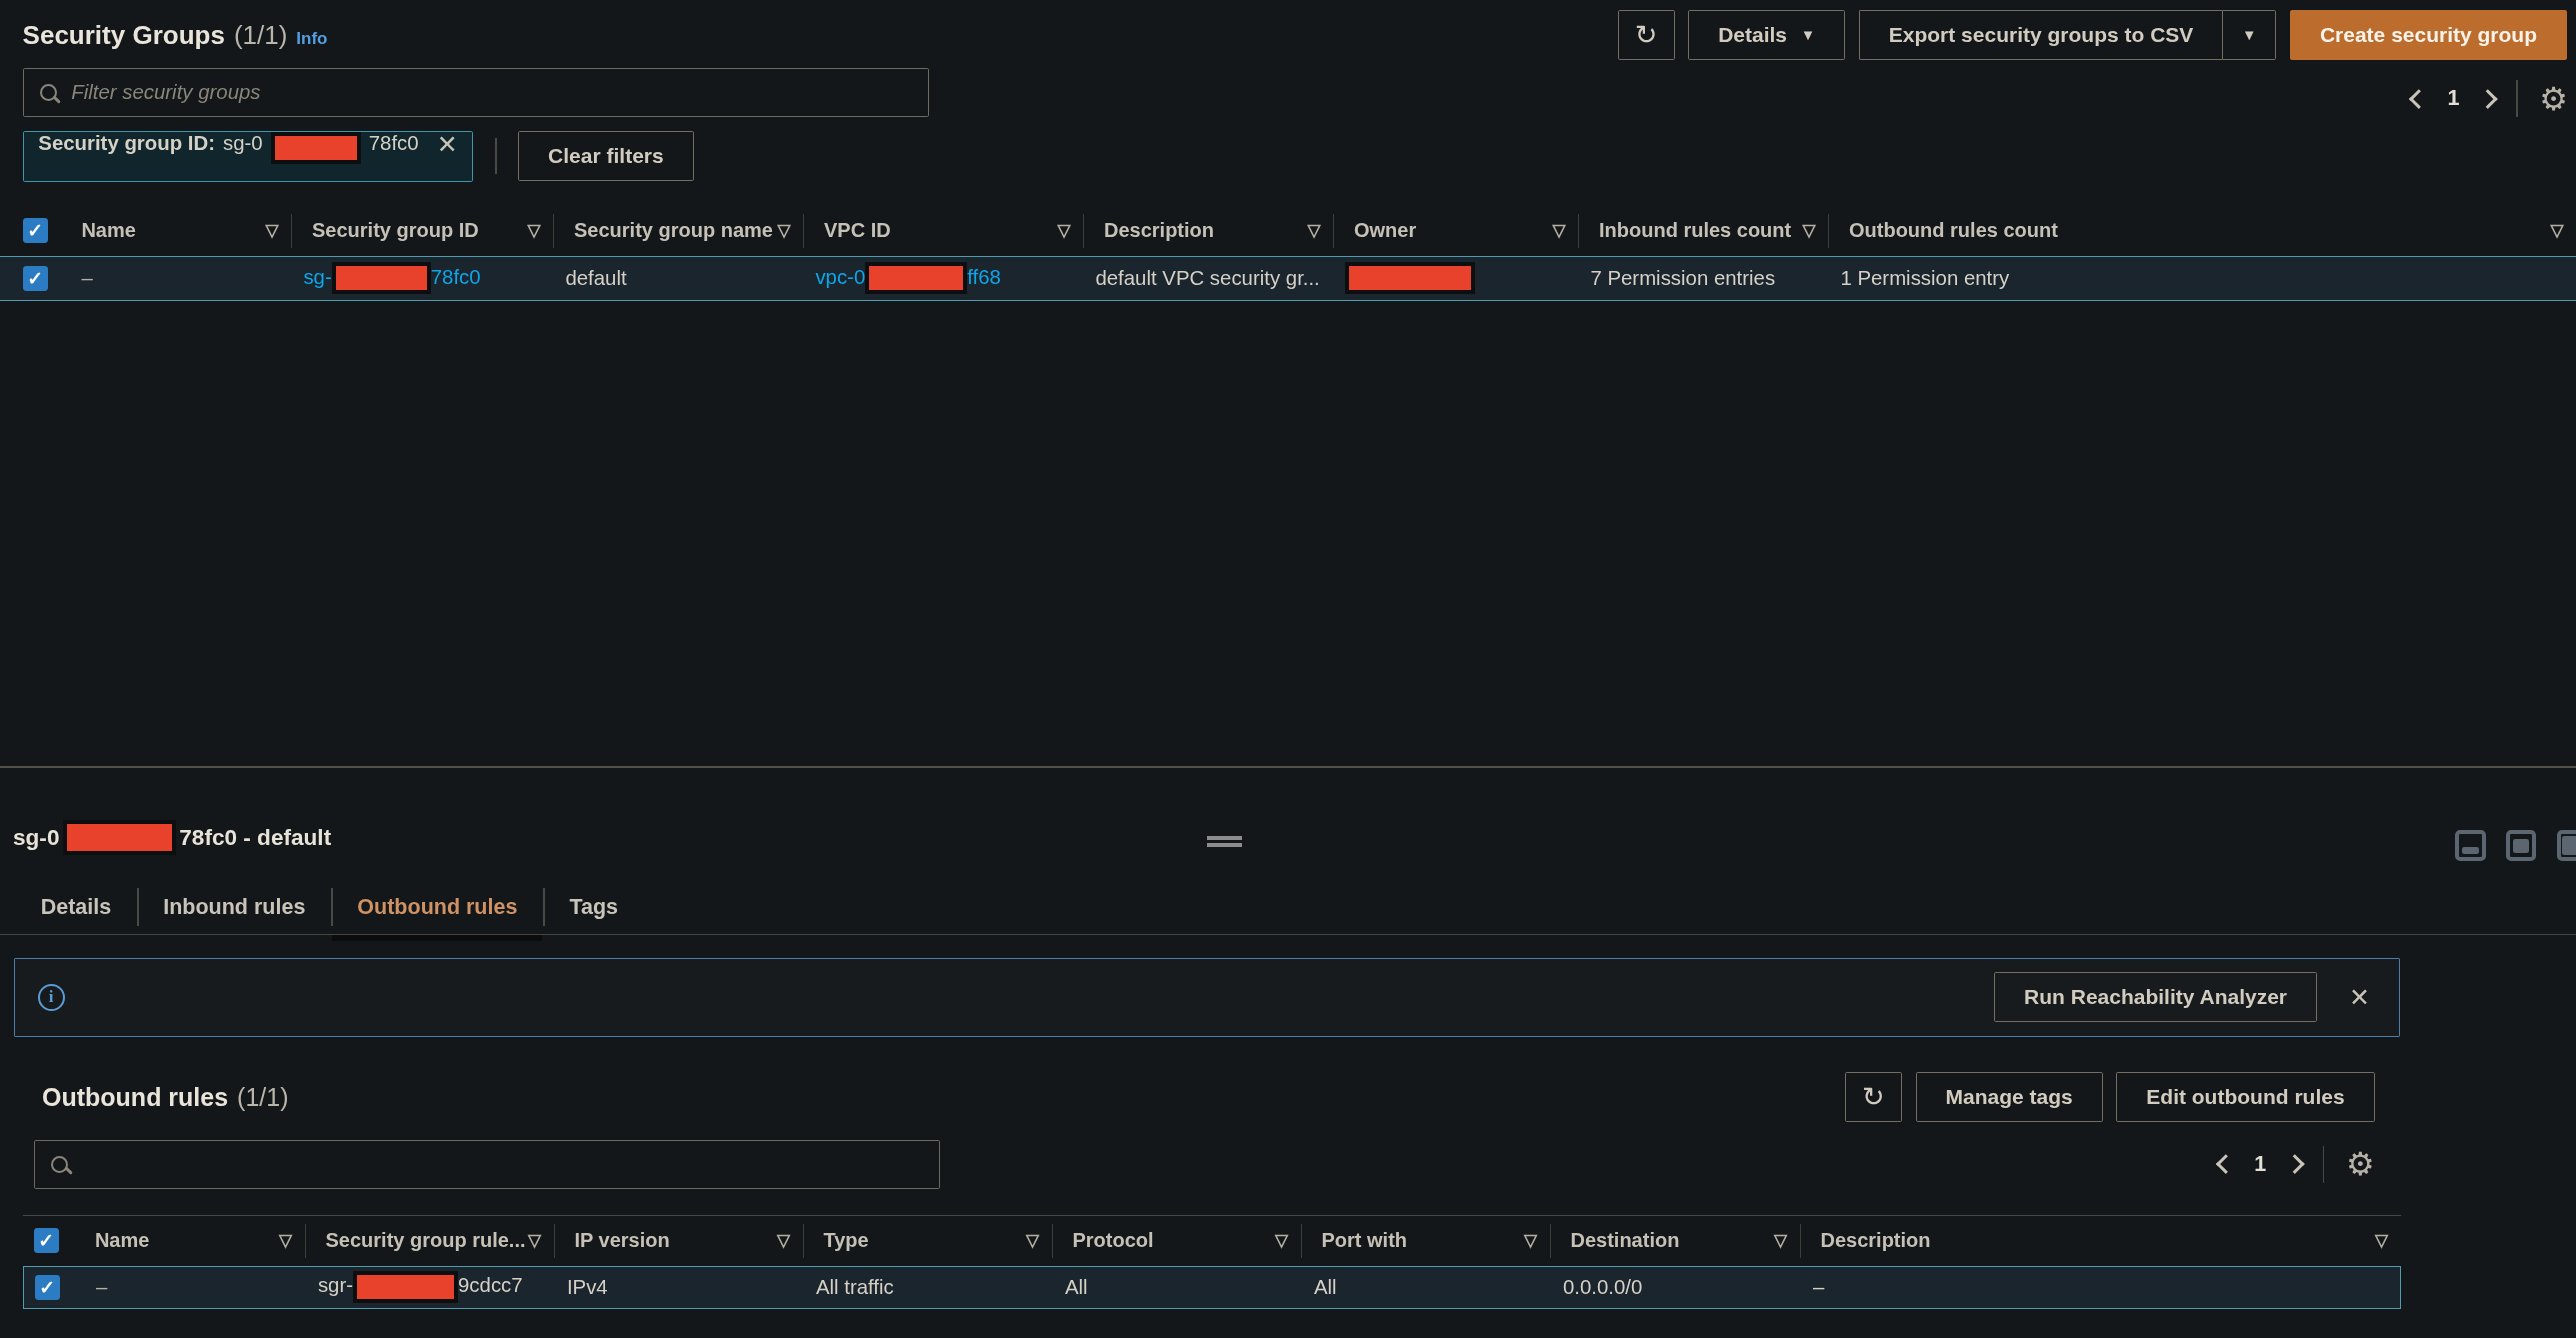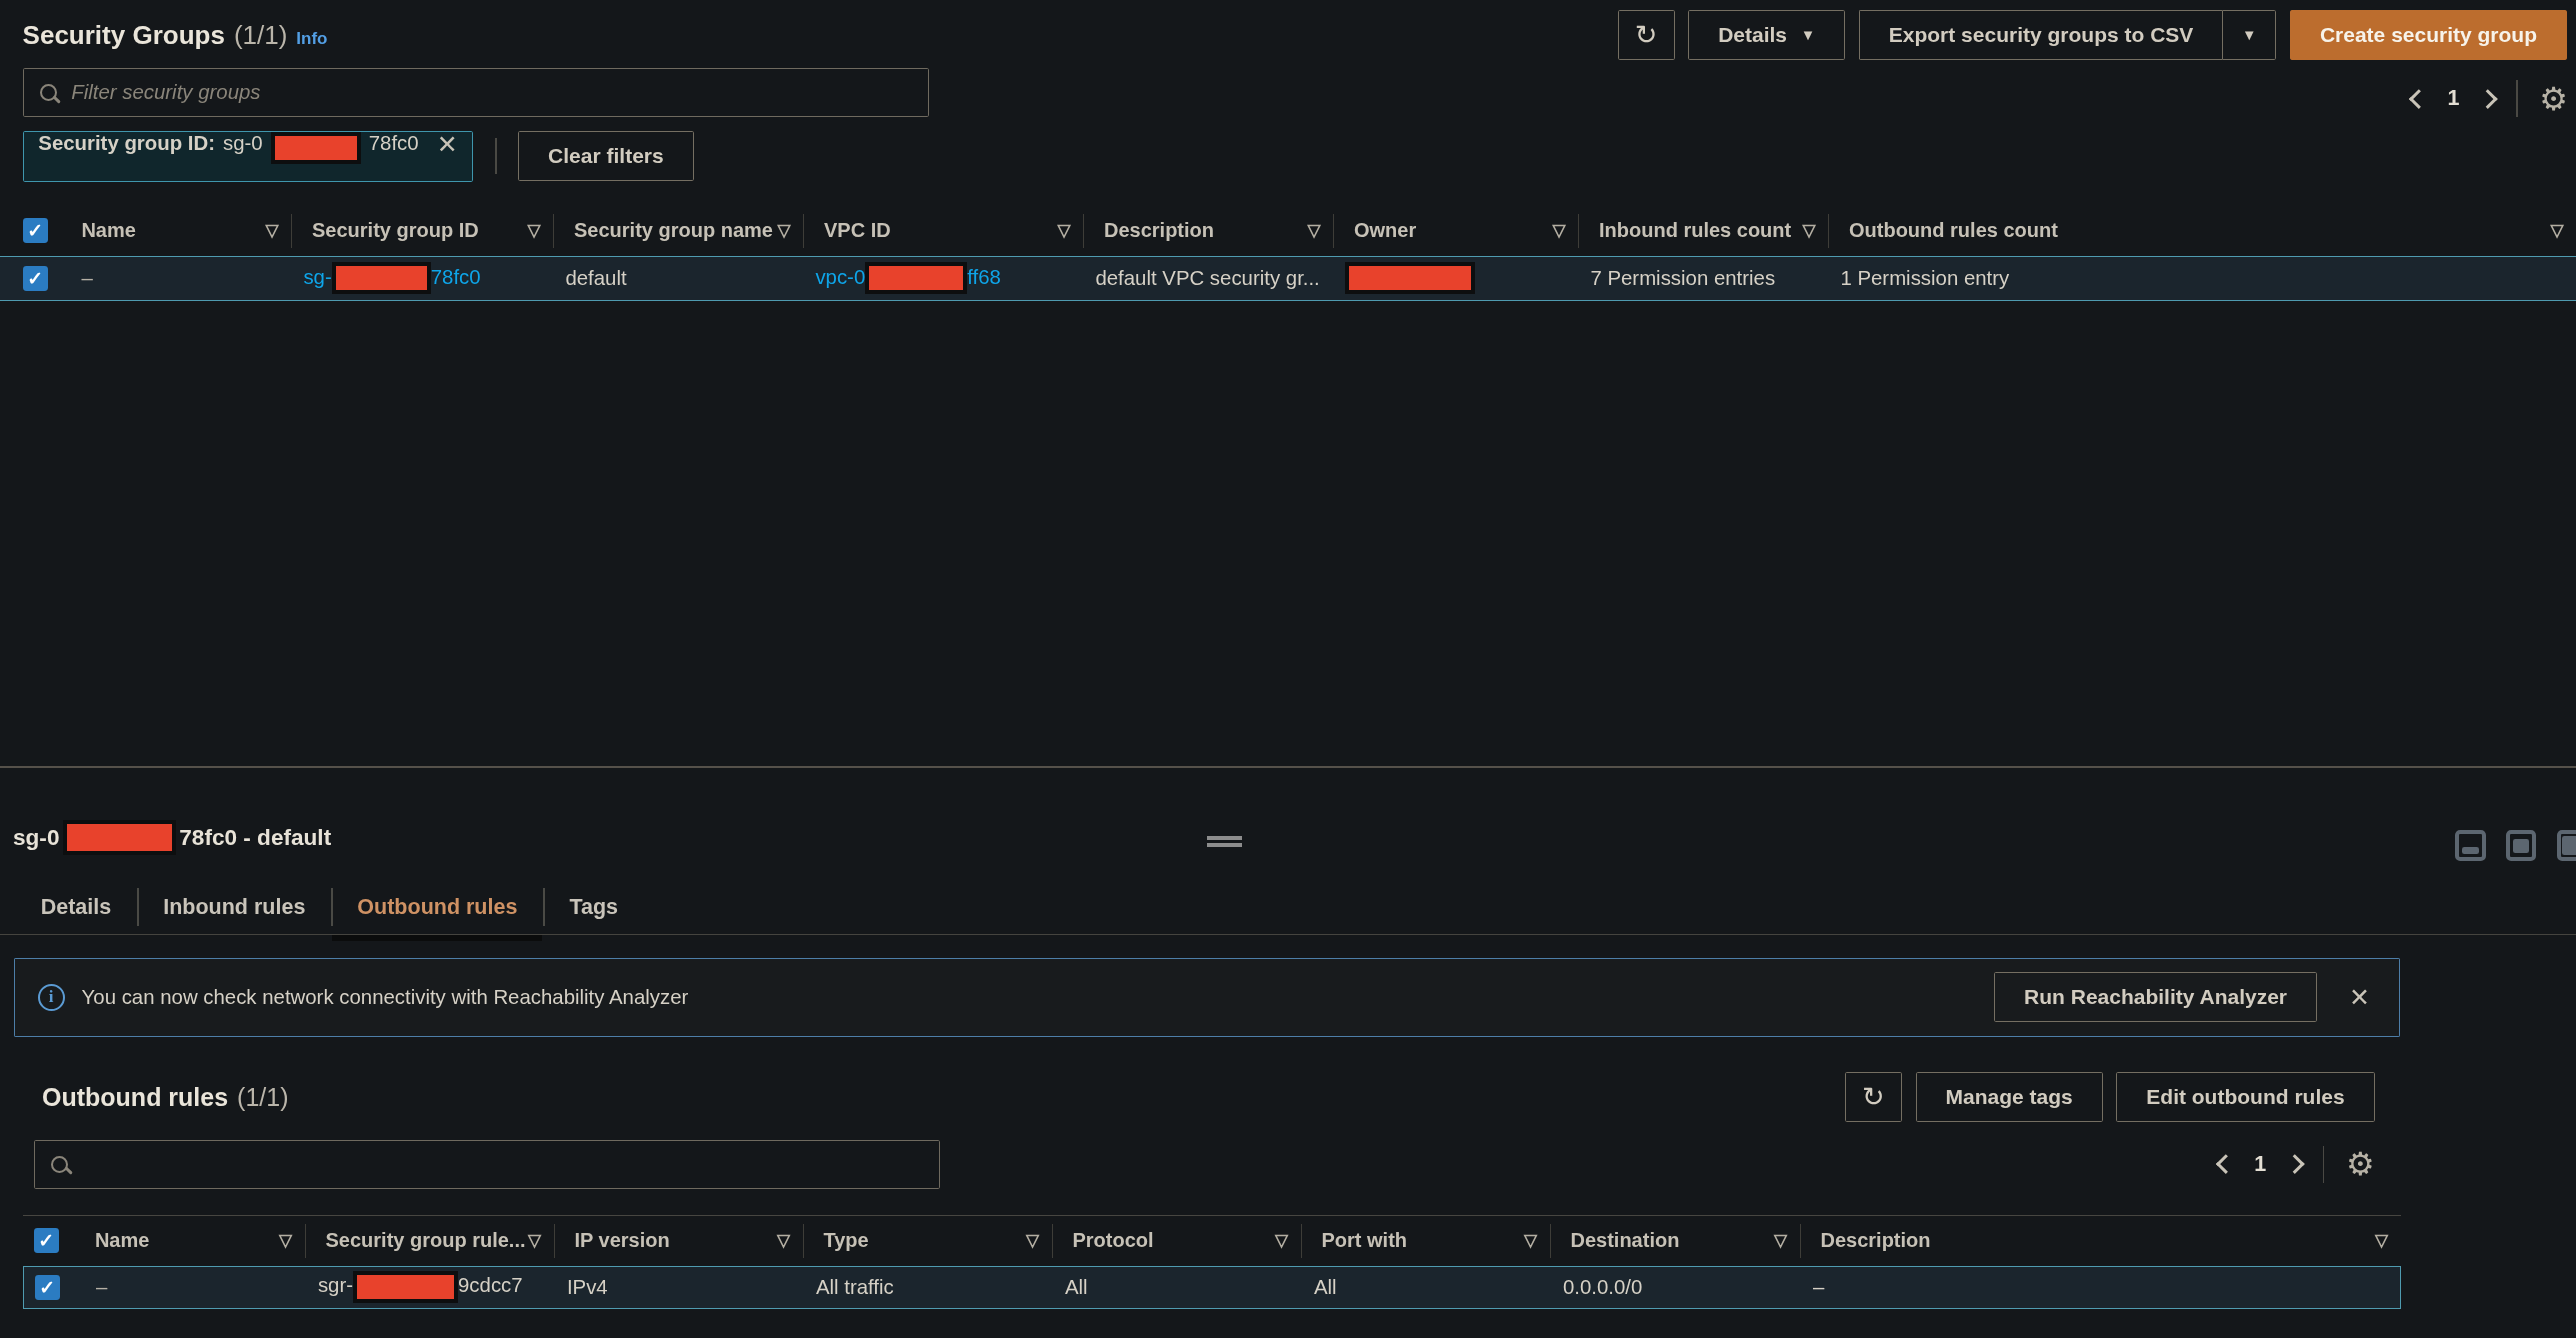--- a/index.html
+++ b/index.html
@@ -276,21 +276,20 @@
     <span class="tab">Inbound rules</span>
     <span class="tab active">Outbound rules</span>
     <span class="tab">Tags</span>
   </div>
 
   <div class="banner">
     <div class="banner-left">
       <span class="info-circle">
         <span>i</span>
       </span>
-      <span>You can now check network connectivity with Reachability Analyzer</span>
     </div>
     <div class="banner-right">
       <button class="btn">
         <span>Run Reachability Analyzer</span>
       </button>
       <span class="close-x">✕</span>
     </div>
   </div>
 
   <div class="outbound">

